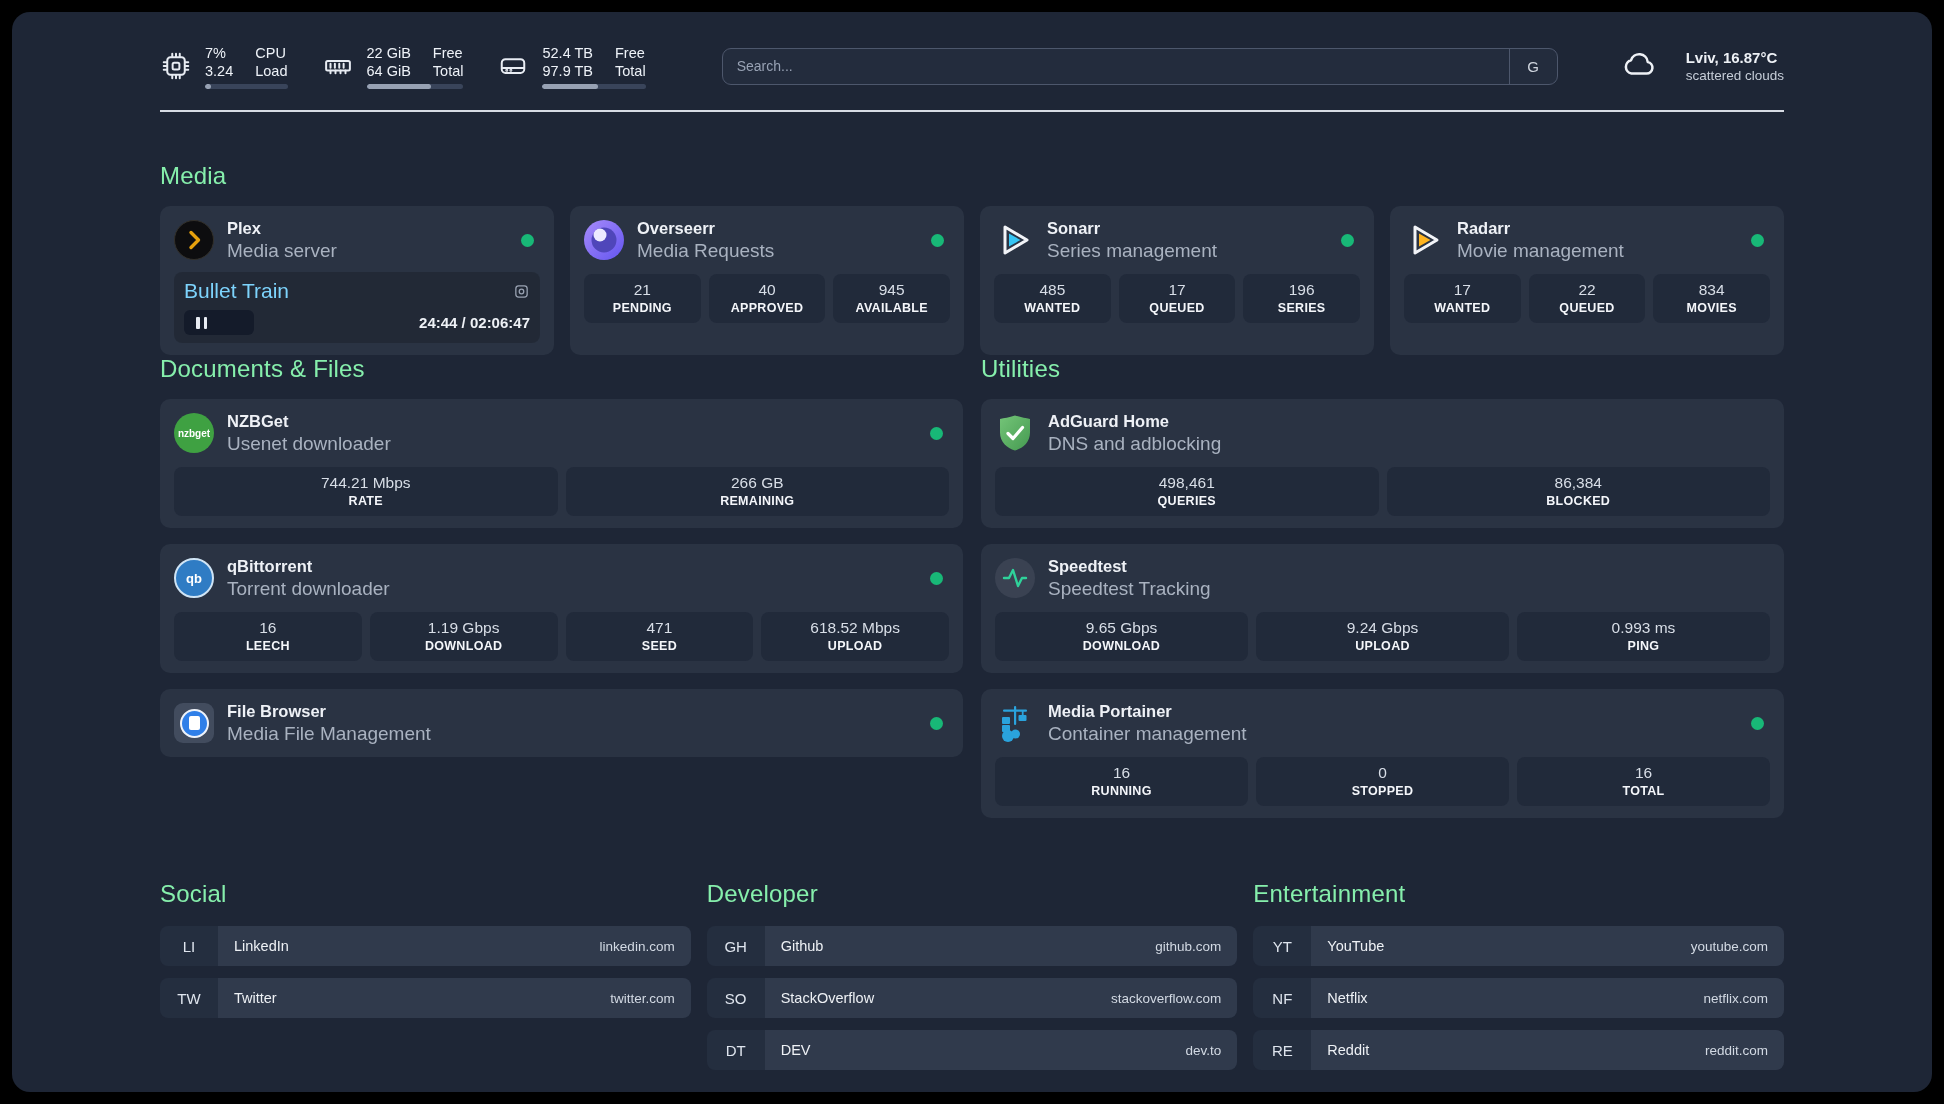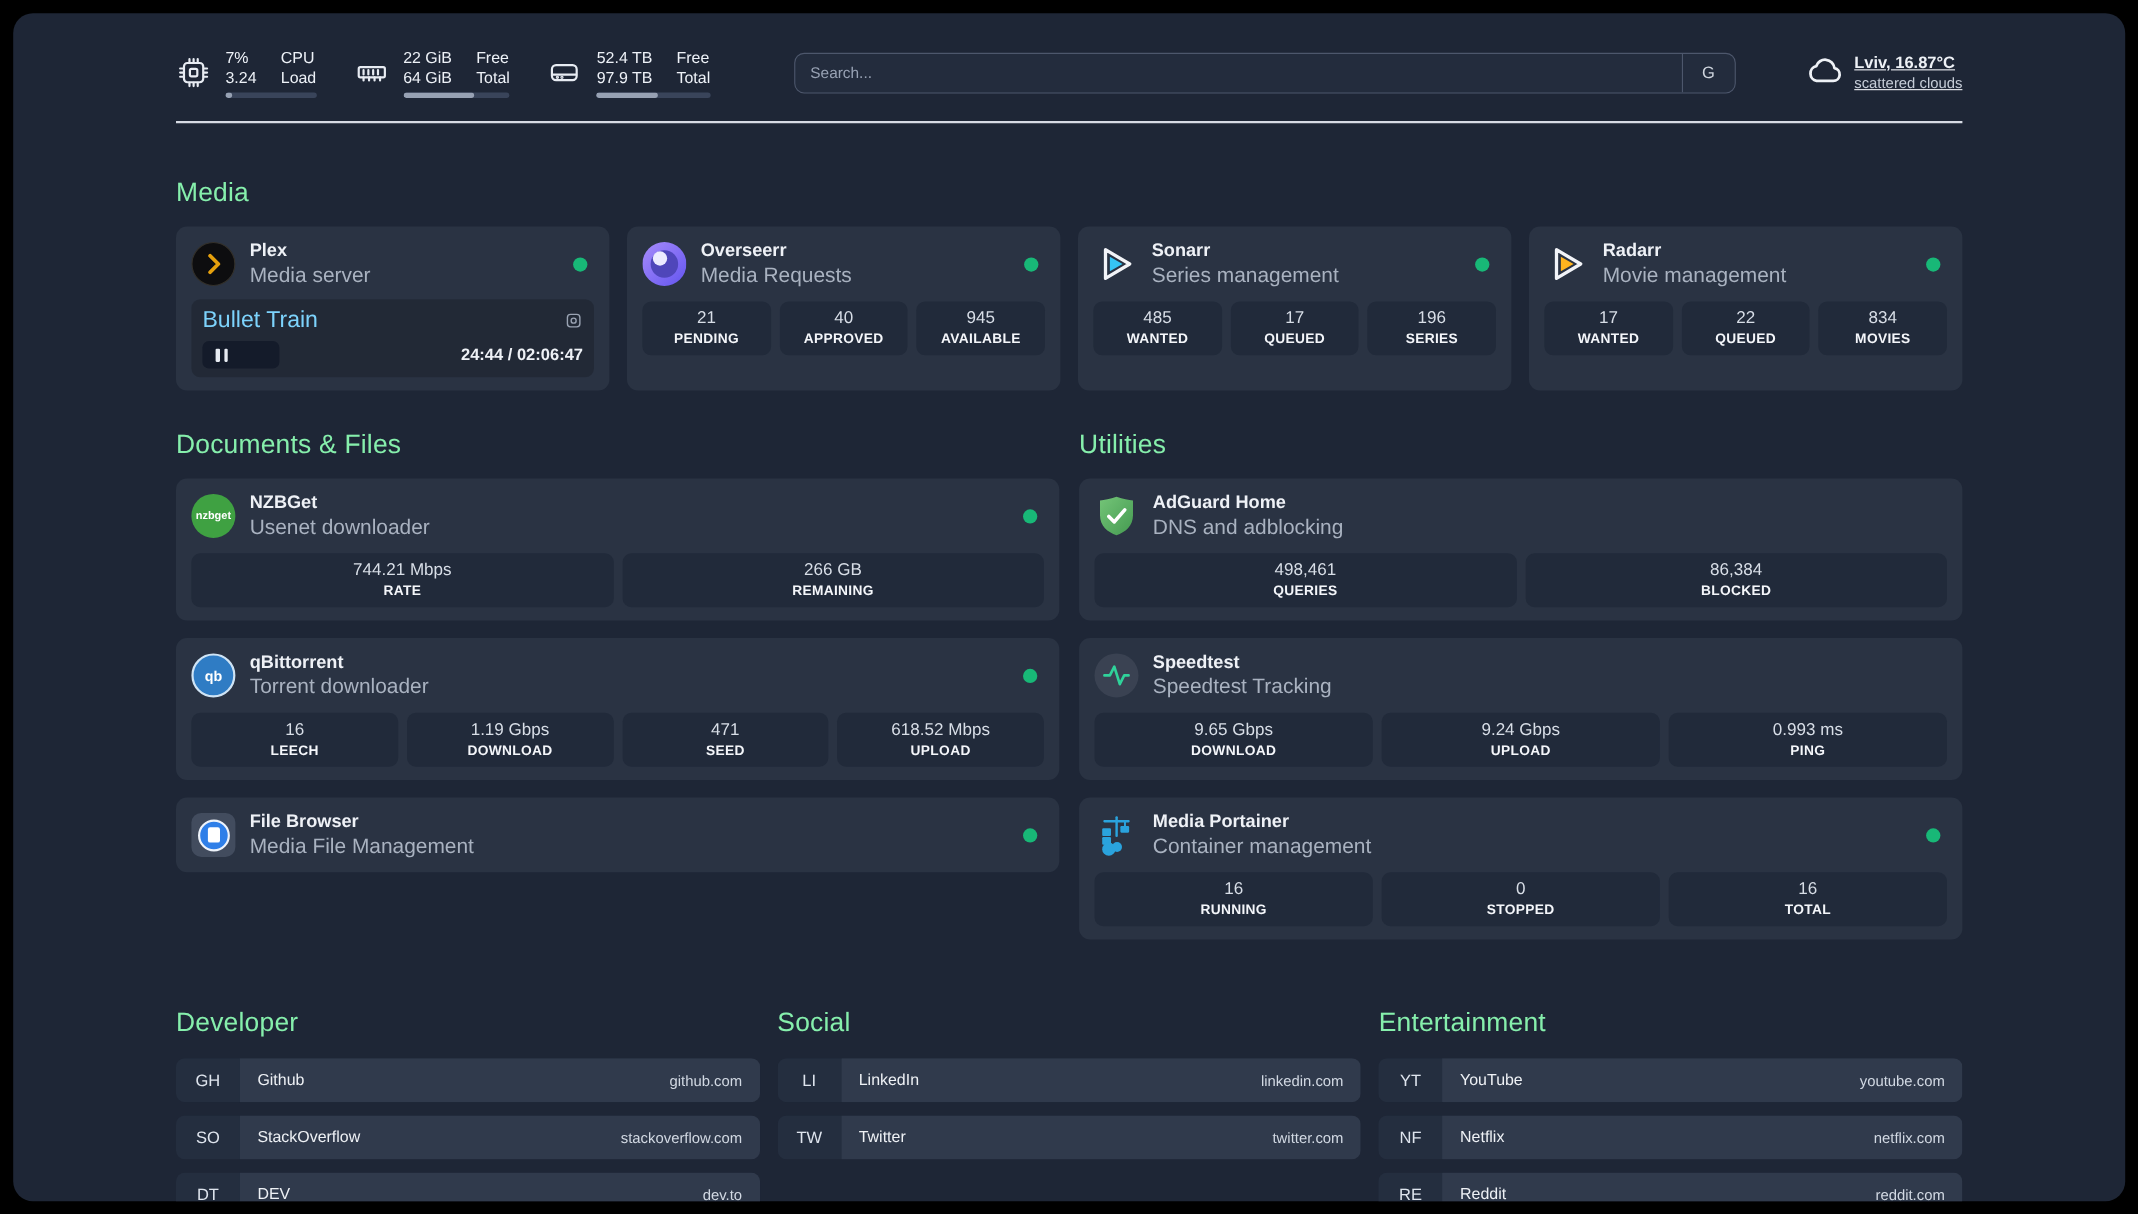--- a/index.html
+++ b/index.html
@@ -27,31 +27,31 @@
   .hicon svg{width:30px;height:30px;}
   .stat-body{display:flex;flex-direction:column;}
   .cols{display:flex;gap:22px;}
   .col div{font-size:14.5px;line-height:18px;color:#eef2f8;}
   .bar{margin-top:4px;height:5px;border-radius:3px;background:#39445a;overflow:hidden;width:100%;}
   .fill{display:block;height:100%;border-radius:3px;background:#97a1b3;}
   .search{flex:1;display:flex;align-items:stretch;height:37px;border:1.5px solid var(--border);border-radius:9px;background:#232c3d;overflow:hidden;margin:0 26px 0 40px;}
   .search input{flex:1;background:transparent;border:0;outline:none;color:#dfe4ec;font-size:14px;padding:0 14px;font-family:"Liberation Sans",sans-serif;}
   .search input::placeholder{color:#98a2b4;}
   .search .g{width:48px;border:0;border-left:1.5px solid var(--border);background:transparent;color:#cfd5de;font-size:15px;cursor:pointer;font-family:"Liberation Sans",sans-serif;}
-  .weather{display:flex;align-items:center;gap:8px;color:var(--txt);text-decoration:underline;}
+  .weather{display:flex;align-items:center;gap:28px;color:var(--txt);}
   .weather svg{width:38px;height:38px;}
   .wloc{font-size:15px;font-weight:600;}
   .wcond{font-size:13.5px;color:#c6cdd8;margin-top:2px;}
   .divider{margin-top:16px;border-bottom:2px solid rgba(235,240,247,.9);}
 
   
   .sec-title{font-size:24px;font-weight:500;color:#86efac;letter-spacing:.2px;}
   .media-sec{margin-top:50px;}
   .media-grid{margin-top:16px;display:grid;grid-template-columns:repeat(4,1fr);gap:16px;}
-  .two-col{margin-top:36px;display:grid;grid-template-columns:1fr 1fr;gap:18px;}
+  .two-col{display:grid;grid-template-columns:1fr 1fr;gap:18px;}
   .colstack{display:flex;flex-direction:column;}
   .colstack .cards{margin-top:16px;display:flex;flex-direction:column;gap:16px;}
 
   .card{background:var(--card);border-radius:10px;padding:12px 14px;cursor:pointer;}
   .card-head{display:flex;align-items:center;}
   .appicon{width:40px;height:40px;flex:0 0 auto;display:flex;align-items:center;justify-content:center;}
   .titles{margin-left:13px;}
   .t{font-size:16.5px;font-weight:600;color:var(--txt);line-height:20px;}
   .s{font-size:19px;color:var(--sub);margin-top:2px;}
   .dot{width:13px;height:13px;border-radius:50%;background:var(--green);margin-left:auto;margin-right:6px;}
@@ -505,20 +505,38 @@
                 <div class="l">TOTAL</div>
               </div>
             </div>
           </div>
         </div>
       </div>
     </div>
 
     <div class="bookmarks">
       <div class="bm-col">
+        <div class="sec-title">Social</div>
+        <div class="bm-row">
+          <div class="bm-abbr">LI</div>
+          <div class="bm-main">
+            <span class="bm-name">LinkedIn</span>
+            <span class="bm-url">linkedin.com</span>
+          </div>
+        </div>
+        <div class="bm-row">
+          <div class="bm-abbr">TW</div>
+          <div class="bm-main">
+            <span class="bm-name">Twitter</span>
+            <span class="bm-url">twitter.com</span>
+          </div>
+        </div>
+      </div>
+
+      <div class="bm-col">
         <div class="sec-title">Developer</div>
         <div class="bm-row">
           <div class="bm-abbr">GH</div>
           <div class="bm-main">
             <span class="bm-name">Github</span>
             <span class="bm-url">github.com</span>
           </div>
         </div>
         <div class="bm-row">
           <div class="bm-abbr">SO</div>
@@ -530,38 +548,20 @@
         <div class="bm-row">
           <div class="bm-abbr">DT</div>
           <div class="bm-main">
             <span class="bm-name">DEV</span>
             <span class="bm-url">dev.to</span>
           </div>
         </div>
       </div>
 
       <div class="bm-col">
-        <div class="sec-title">Social</div>
-        <div class="bm-row">
-          <div class="bm-abbr">LI</div>
-          <div class="bm-main">
-            <span class="bm-name">LinkedIn</span>
-            <span class="bm-url">linkedin.com</span>
-          </div>
-        </div>
-        <div class="bm-row">
-          <div class="bm-abbr">TW</div>
-          <div class="bm-main">
-            <span class="bm-name">Twitter</span>
-            <span class="bm-url">twitter.com</span>
-          </div>
-        </div>
-      </div>
-
-      <div class="bm-col">
         <div class="sec-title">Entertainment</div>
         <div class="bm-row">
           <div class="bm-abbr">YT</div>
           <div class="bm-main">
             <span class="bm-name">YouTube</span>
             <span class="bm-url">youtube.com</span>
           </div>
         </div>
         <div class="bm-row">
           <div class="bm-abbr">NF</div>

